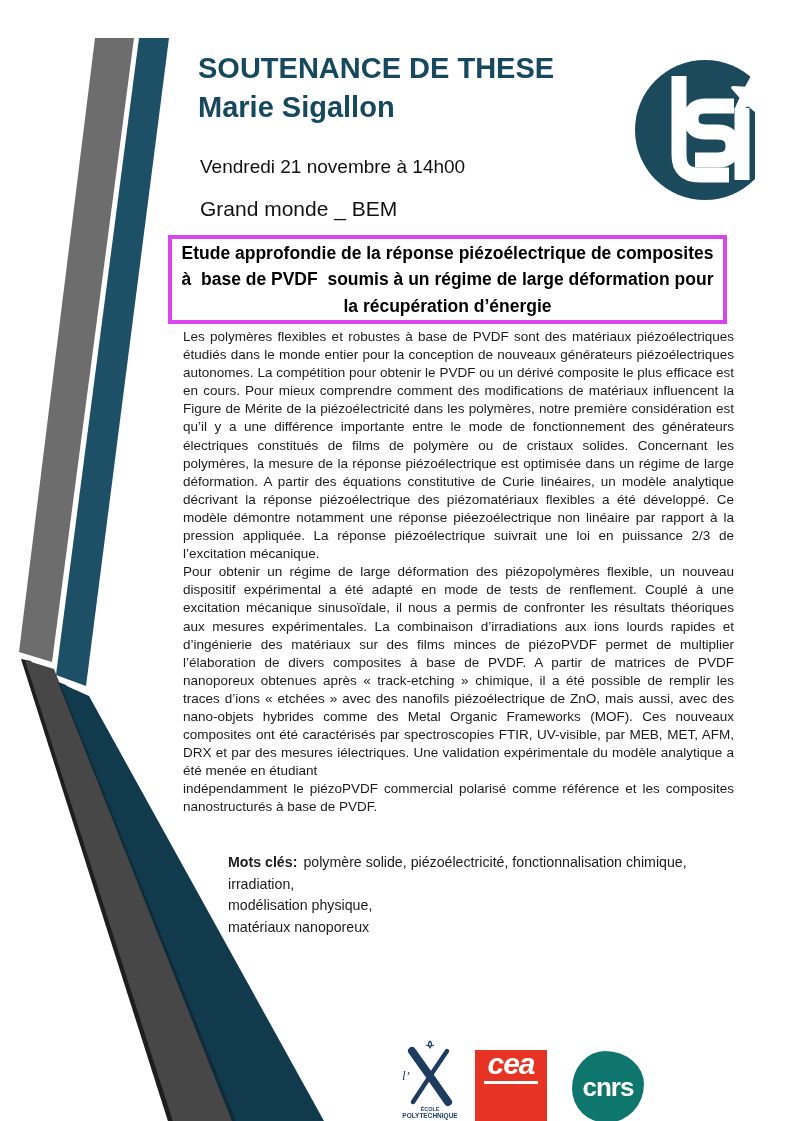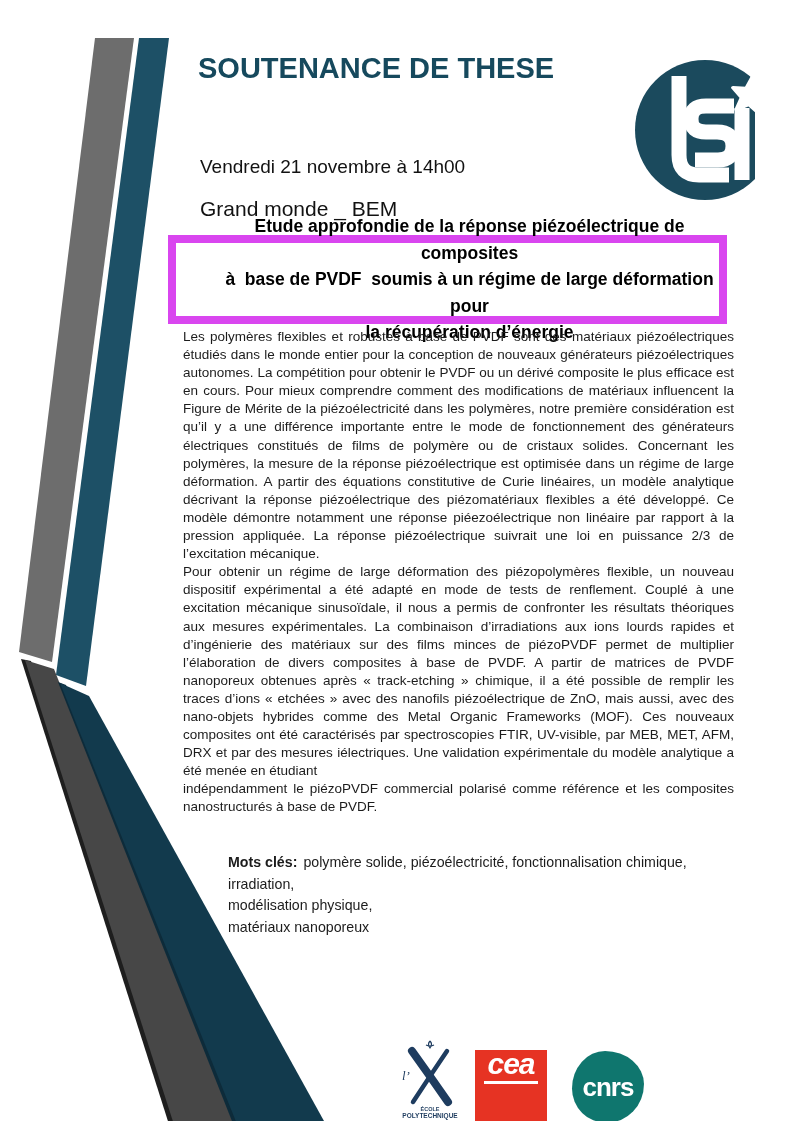--- a/index.html
+++ b/index.html
@@ -31,24 +31,23 @@
   }
   .h-loc {
     position: absolute; left: 200px; top: 159px;
     font-size: 21px; color: #121212; white-space: nowrap;
   }
 
   .lsi-logo { position: absolute; left: 633px; top: 16px; }
 
   .thesis-box {
     position: absolute; left: 168px; top: 197px; width: 559px; height: 89px;
-    border: 8px solid #d946ef;
+    border: 4px solid #d946ef;
     display: flex; flex-direction: column; justify-content: center;
     text-align: center;
-    padding-left: 44px;
   }
   .thesis-box div {
     font-size: 17.5px; font-weight: bold; color: #000;
     line-height: 26.5px; white-space: pre-wrap;
   }
 
   .abstract {
     position: absolute; left: 183px; top: 290px; width: 551px;
     font-size: 13.5px; line-height: 18.1px; color: #1c1c1c;
     text-align: justify;
@@ -89,20 +88,21 @@
   <svg class="stripes" viewBox="0 0 793 1121" xmlns="http://www.w3.org/2000/svg">
     <polygon points="95,0 134,0 52,624 19,614" fill="#6d6d6d"></polygon>
     <polygon points="139,0 169,0 86,648 56,637" fill="#1d5066"></polygon>
     <polygon points="21,621 31,623 191,1121 180,1121" fill="#1e1e1e"></polygon>
     <polygon points="25,622 54,631 248,1121 185,1121" fill="#474747"></polygon>
     <polygon points="58,644 66,647 255,1121 247,1121" fill="#0d2b3a"></polygon>
     <polygon points="60,645 89,658 345,1121 251,1121" fill="#123a4d"></polygon>
   </svg>
 
   <div class="h-title">SOUTENANCE DE THESE</div>
+  <div class="h-speaker">Marie Sigallon</div>
   <div class="h-date">Vendredi 21 novembre à 14h00</div>
   <div class="h-loc">Grand monde _ BEM</div>
 
   <svg class="lsi-logo" width="150" height="150" viewBox="0 0 150 150" xmlns="http://www.w3.org/2000/svg">
     <circle cx="72" cy="76" r="70" fill="#1b4a5d"></circle>
     <g stroke="#ffffff" stroke-width="15" fill="none">
       <path d="M 46 22 L 46 101 Q 46 121 66 121 L 96 121"></path>
       <path d="M 101 52 L 73 52 Q 58 52 58 65 Q 58 78 73 78 L 84 78 Q 100 78 100 92 Q 100 106 85 106 L 62 106"></path>
       <path d="M 109 54 L 109 126"></path>
     </g>

